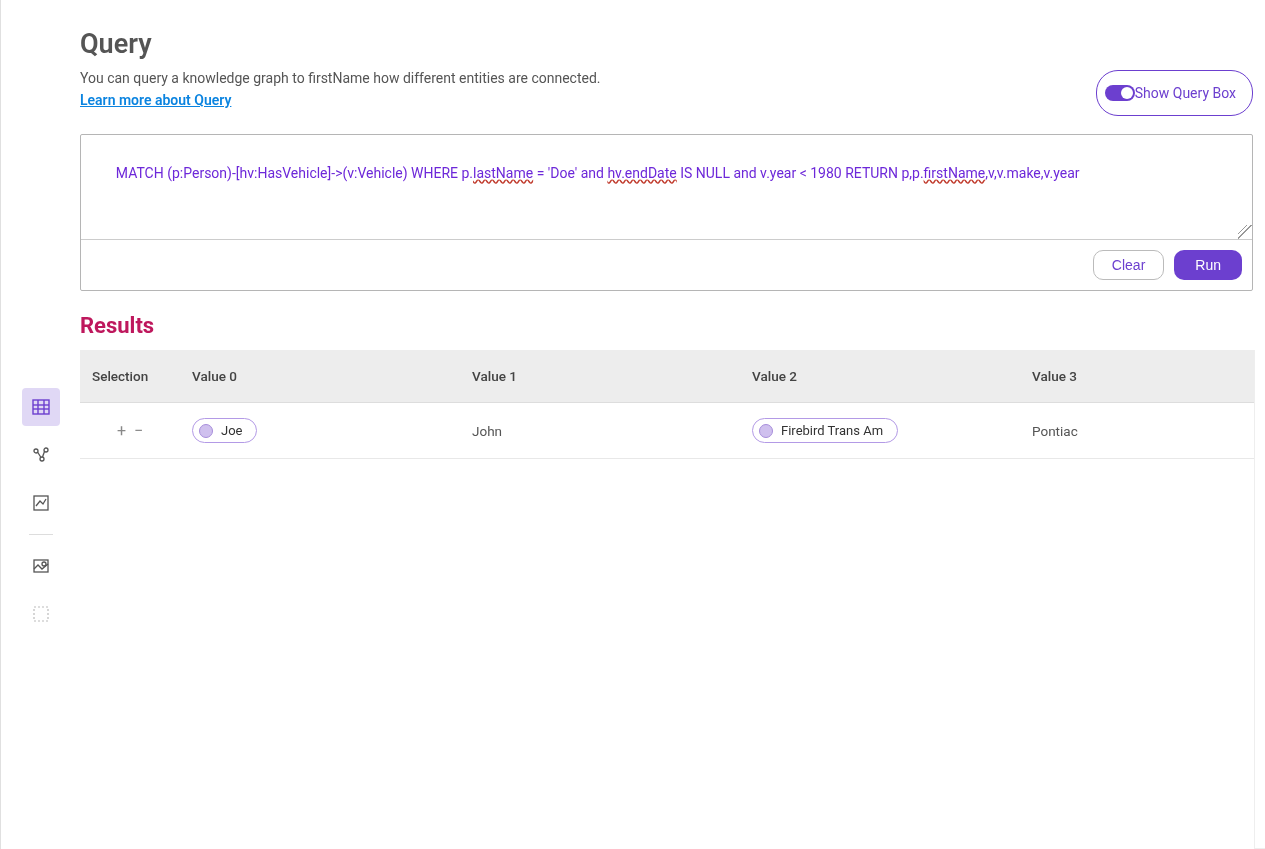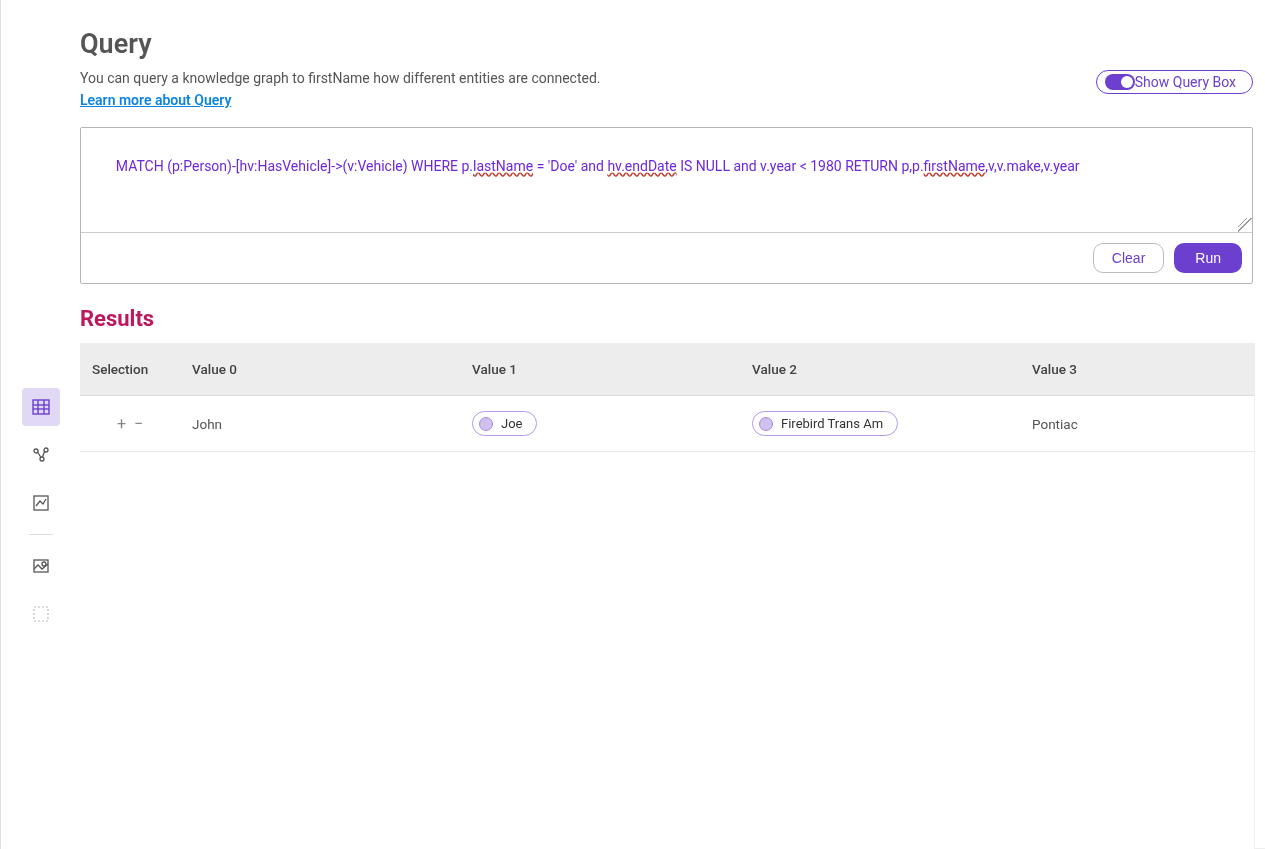--- a/index.html
+++ b/index.html
@@ -77,21 +77,21 @@
     border: 1.5px solid #6c3fcf;
     border-radius: 22px;
     padding: 6px 16px 6px 8px;
     display: flex;
     align-items: center;
     gap: 0;
     color: #6c3fcf;
     font-size: 14px;
     cursor: pointer;
     margin-top: 42px;
-    height: 24px;
+    height: 46px;
   }
   .switch {
     width: 30px;
     height: 16px;
     background: #6c3fcf;
     border-radius: 10px;
     position: relative;
   }
   .switch::after {
     content: "";
@@ -312,28 +312,28 @@
         <div class="hd">Value 1</div>
         <div class="hd">Value 2</div>
         <div class="hd">Value 3</div>
 
         <div class="cell">
           <div class="sel-icons">
             <span>+</span>
             <span>−</span>
           </div>
         </div>
-        <div class="cell text">
-          <span>John</span>
-        </div>
         <div class="cell">
           <span class="chip">
             <span class="dot"></span>
             <span>Joe</span>
           </span>
+        </div>
+        <div class="cell text">
+          <span>John</span>
         </div>
         <div class="cell">
           <span class="chip">
             <span class="dot"></span>
             <span>Firebird Trans Am</span>
           </span>
         </div>
         <div class="cell text">
           <span>Pontiac</span>
         </div>

